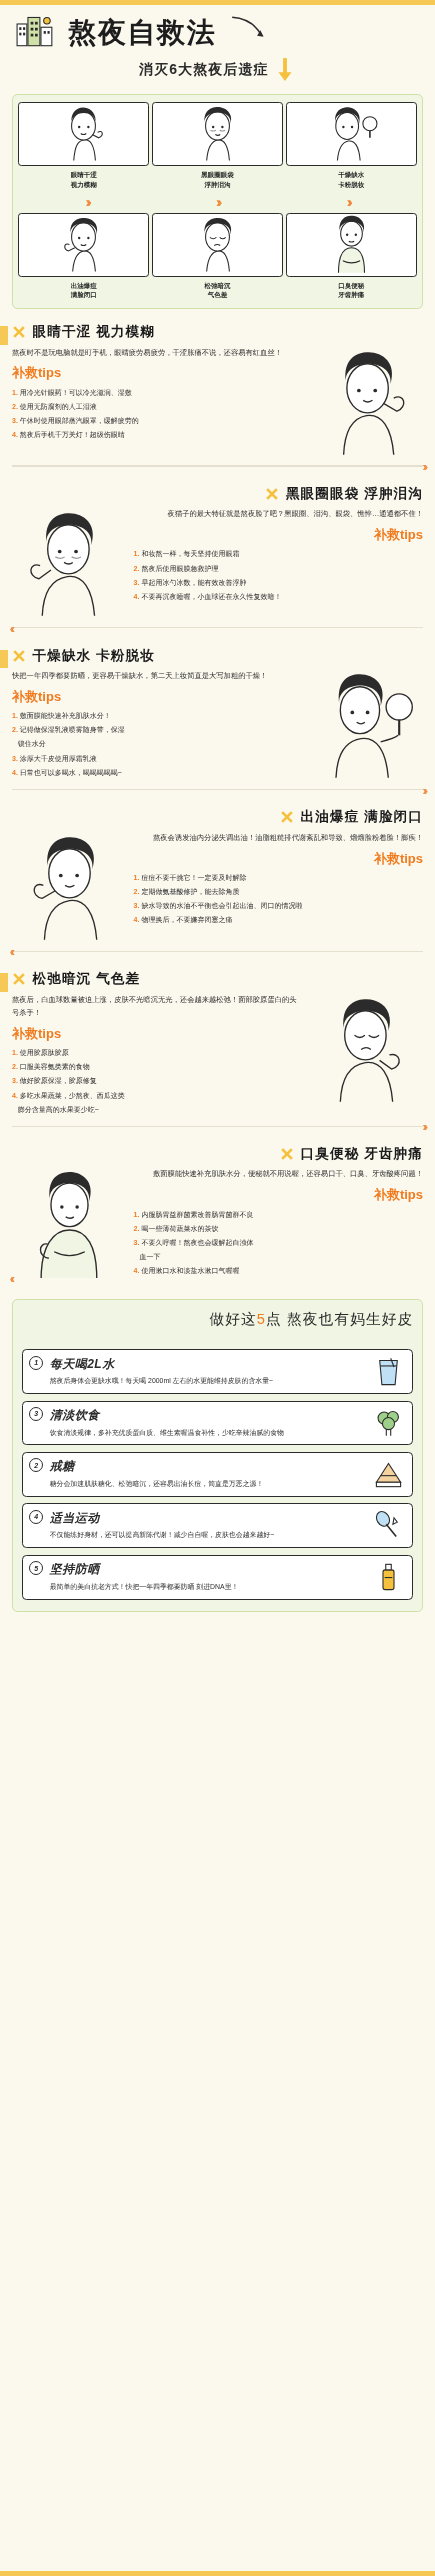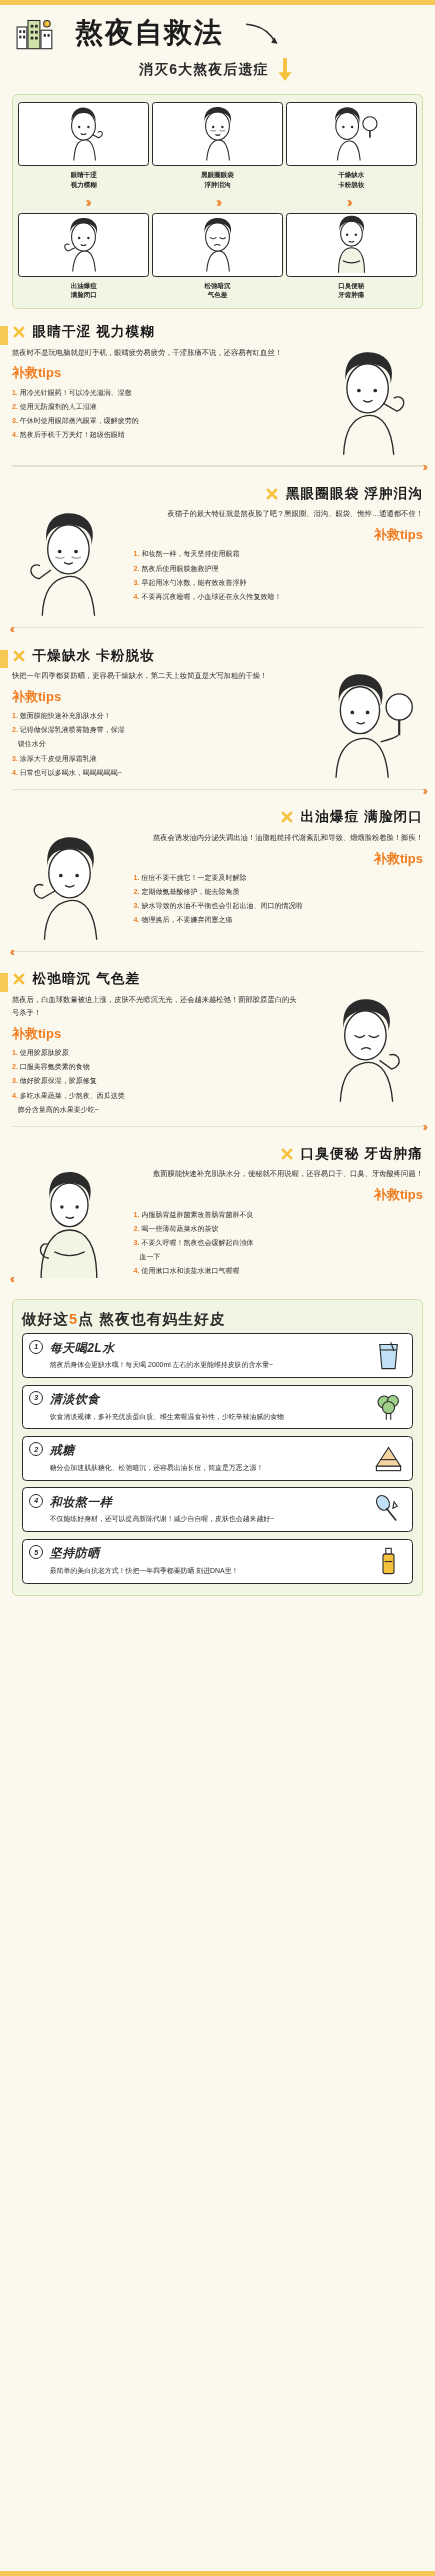--- a/index.html
+++ b/index.html
@@ -17,22 +17,22 @@
     background: #fbf8ee;
   }
 
   
   .header {
     position: relative;
     padding: 14px 16.3px 5.4px 16.3px;
   }
   .title-row {
     display: flex;
-    align-items: center;
-    gap: 21px;
+    align-items: flex-start;
+    gap: 14px;
   }
   .city-icon { width: 38px; height: 33px; flex: 0 0 auto; }
   .main-title {
     font-size: 28px;
     font-weight: bold;
     letter-spacing: 1.6px;
     color: #1d1d1d;
   }
   .title-curve { width: 38px; height: 25px; }
 
@@ -180,25 +180,25 @@
 
   
   .footer {
     margin: 16.3px 12px 14px 12px;
     background: #f0f6e3;
     border: 1.1px solid #cfe0a8;
     border-radius: 5.4px;
     padding: 9.8px 8.7px 11px 8.7px;
   }
   .footer-title {
-    text-align: left;
+    text-align: right;
     font-size: 14.7px;
-    font-weight: bold;
+    font-weight: normal;
     letter-spacing: 1.1px;
-    margin-bottom: 4px;
+    margin-bottom: 20px;
   }
   .footer-title .five { color: #f07c1f; }
   .ftip {
     display: flex;
     gap: 6.5px;
     align-items: flex-start;
     background: #ffffff;
     border: 1.1px solid #2b2b2b;
     border-radius: 4.4px;
     padding: 5.4px 6.5px;
@@ -672,21 +672,21 @@
           <path d="M8 44 L30 10 L52 44 Z" fill="#f5d3a0" stroke="#2b2b2b" stroke-width="2"></path>
           <path d="M16 32 L44 32" stroke="#2b2b2b" stroke-width="2"></path>
           <rect x="8" y="44" width="44" height="8" fill="#fff" stroke="#2b2b2b" stroke-width="2"></rect>
         </svg>
       </div>
     </div>
 
     <div class="ftip">
       <div class="idx">4</div>
       <div class="body">
-        <h4>和妆熬一样</h4>
+        <h4>适当运动</h4>
         <p>不仅能练好身材，还可以提高新陈代谢！减少自自喔，皮肤也会越来越好~</p>
       </div>
       <div class="art">
         <svg viewBox="0 0 60 58" width="33" height="32">
           <ellipse cx="20" cy="16" rx="11" ry="14" fill="#bfe0f5" stroke="#2b2b2b" stroke-width="2" transform="rotate(-30 20 16)"></ellipse>
           <path d="M26 26 L44 48" stroke="#2b2b2b" stroke-width="3"></path>
           <path d="M40 14 l6 8 l-8 4 z" fill="#fff" stroke="#2b2b2b" stroke-width="2"></path>
         </svg>
       </div>
     </div>

